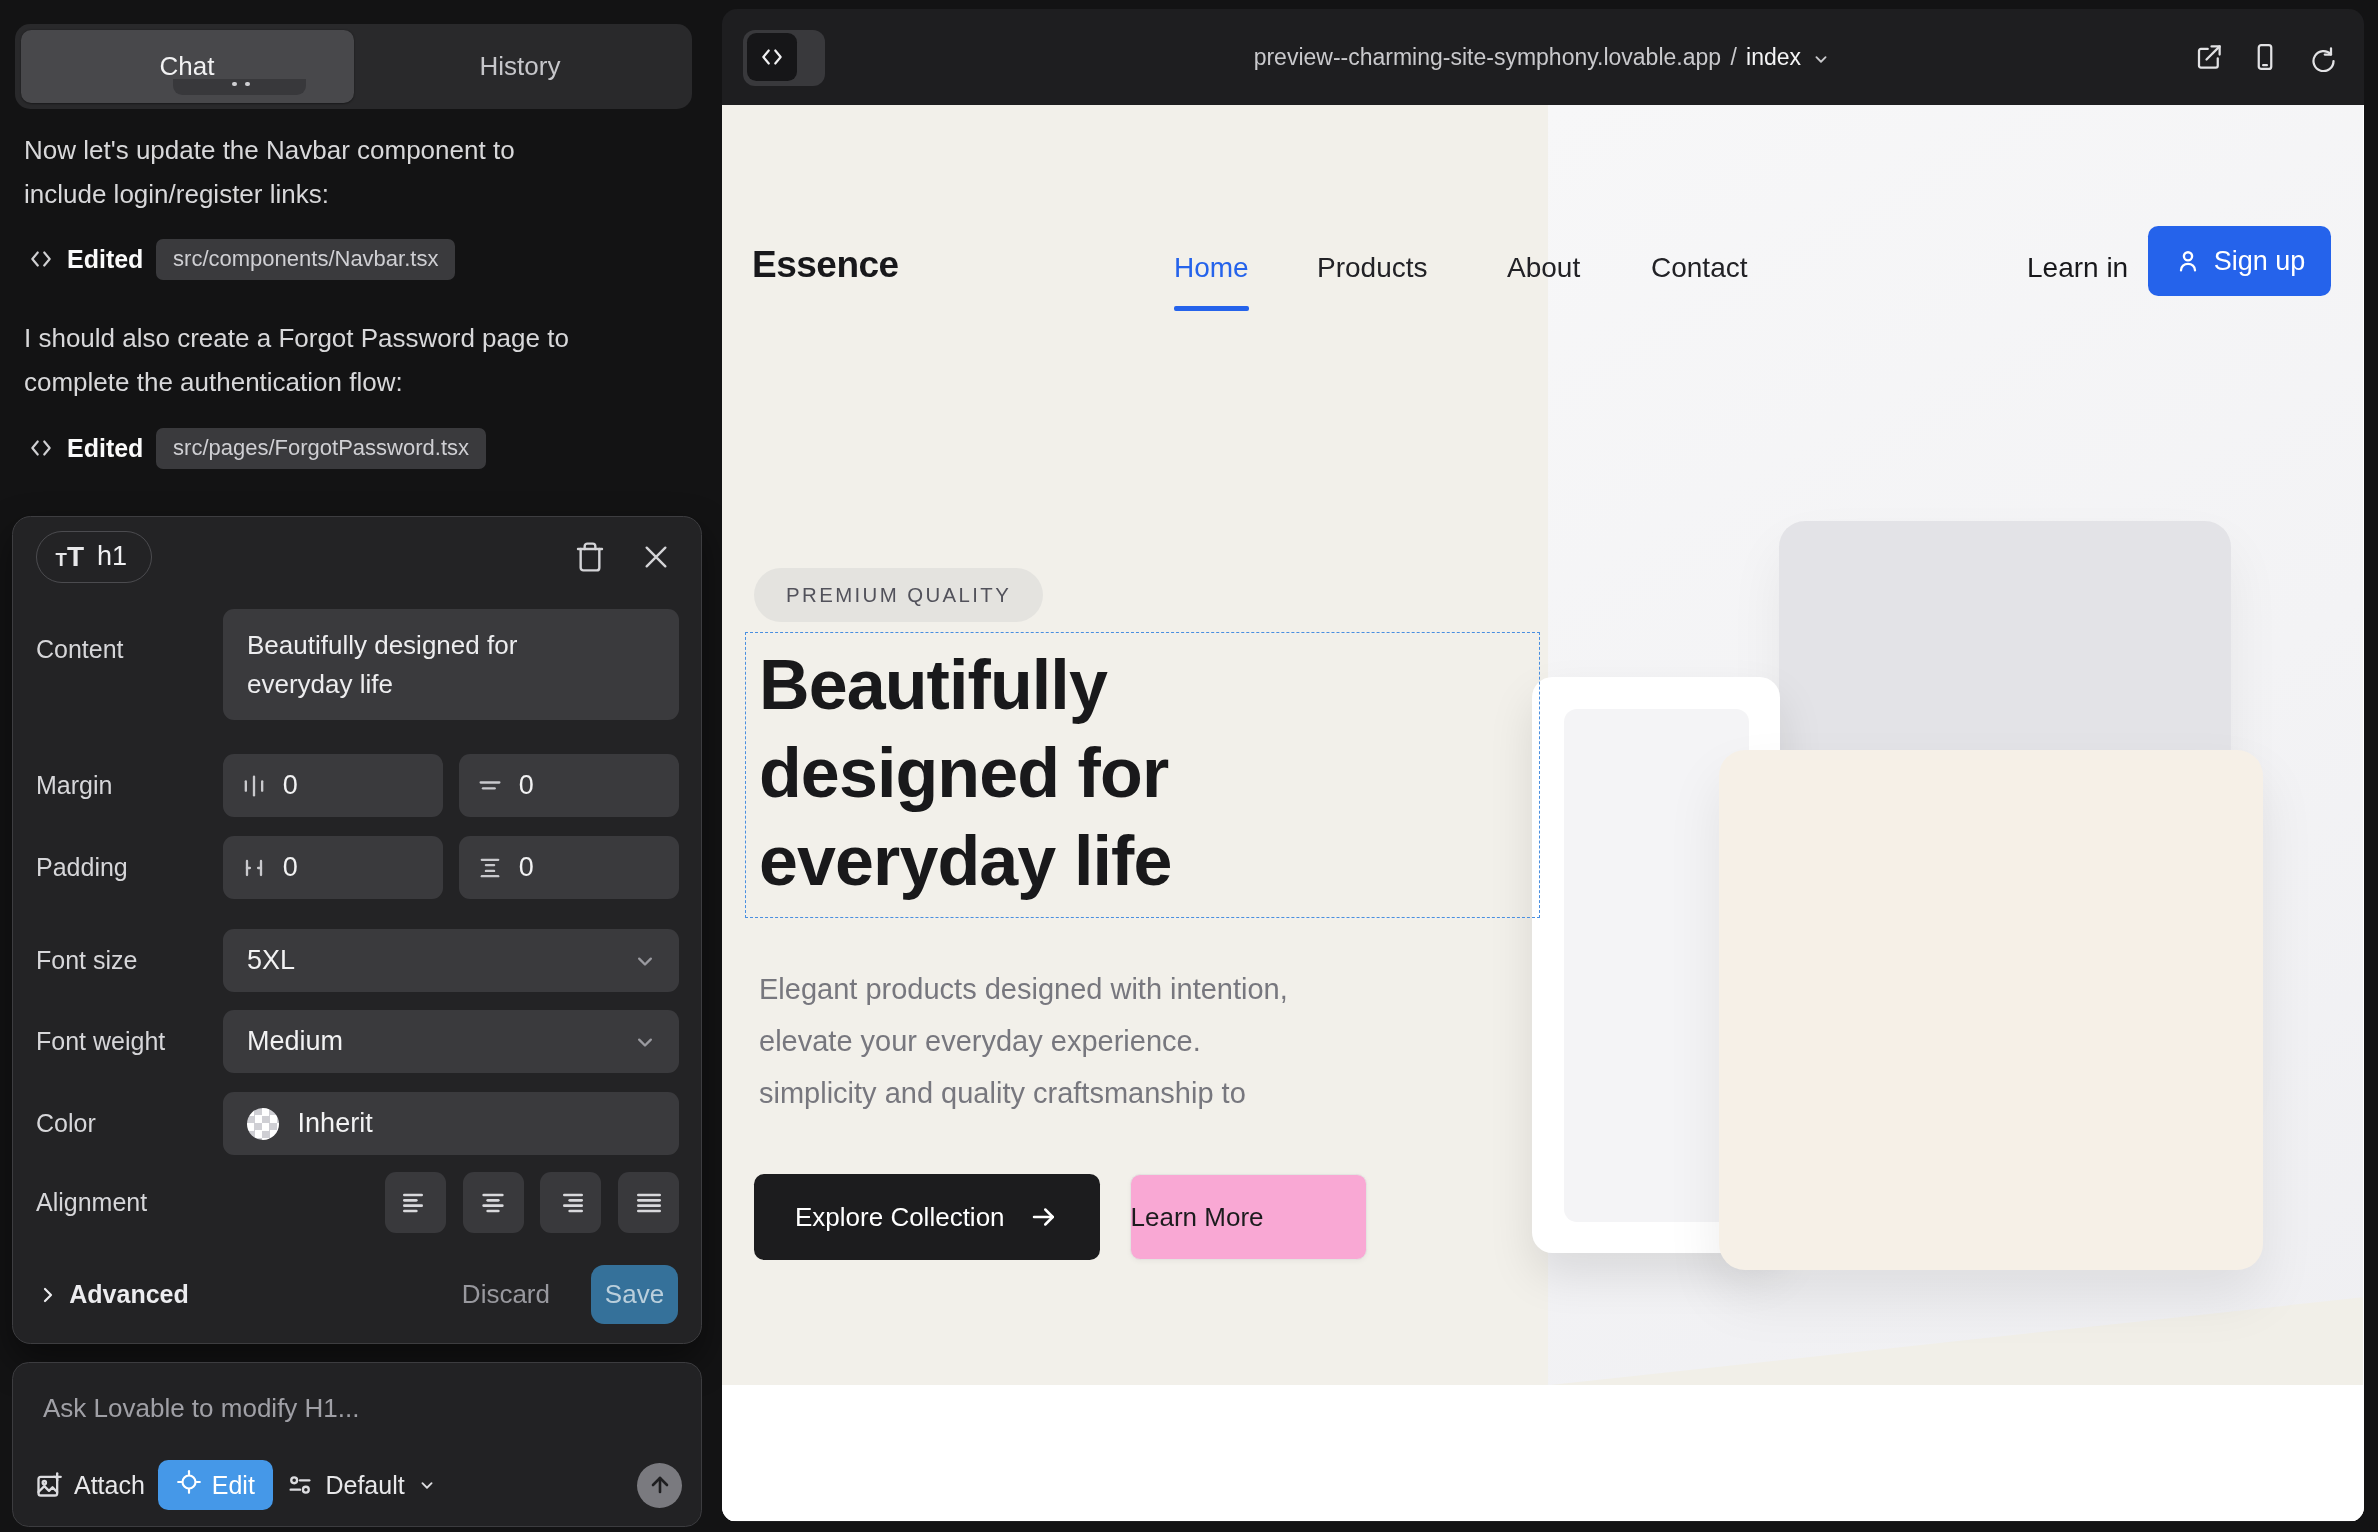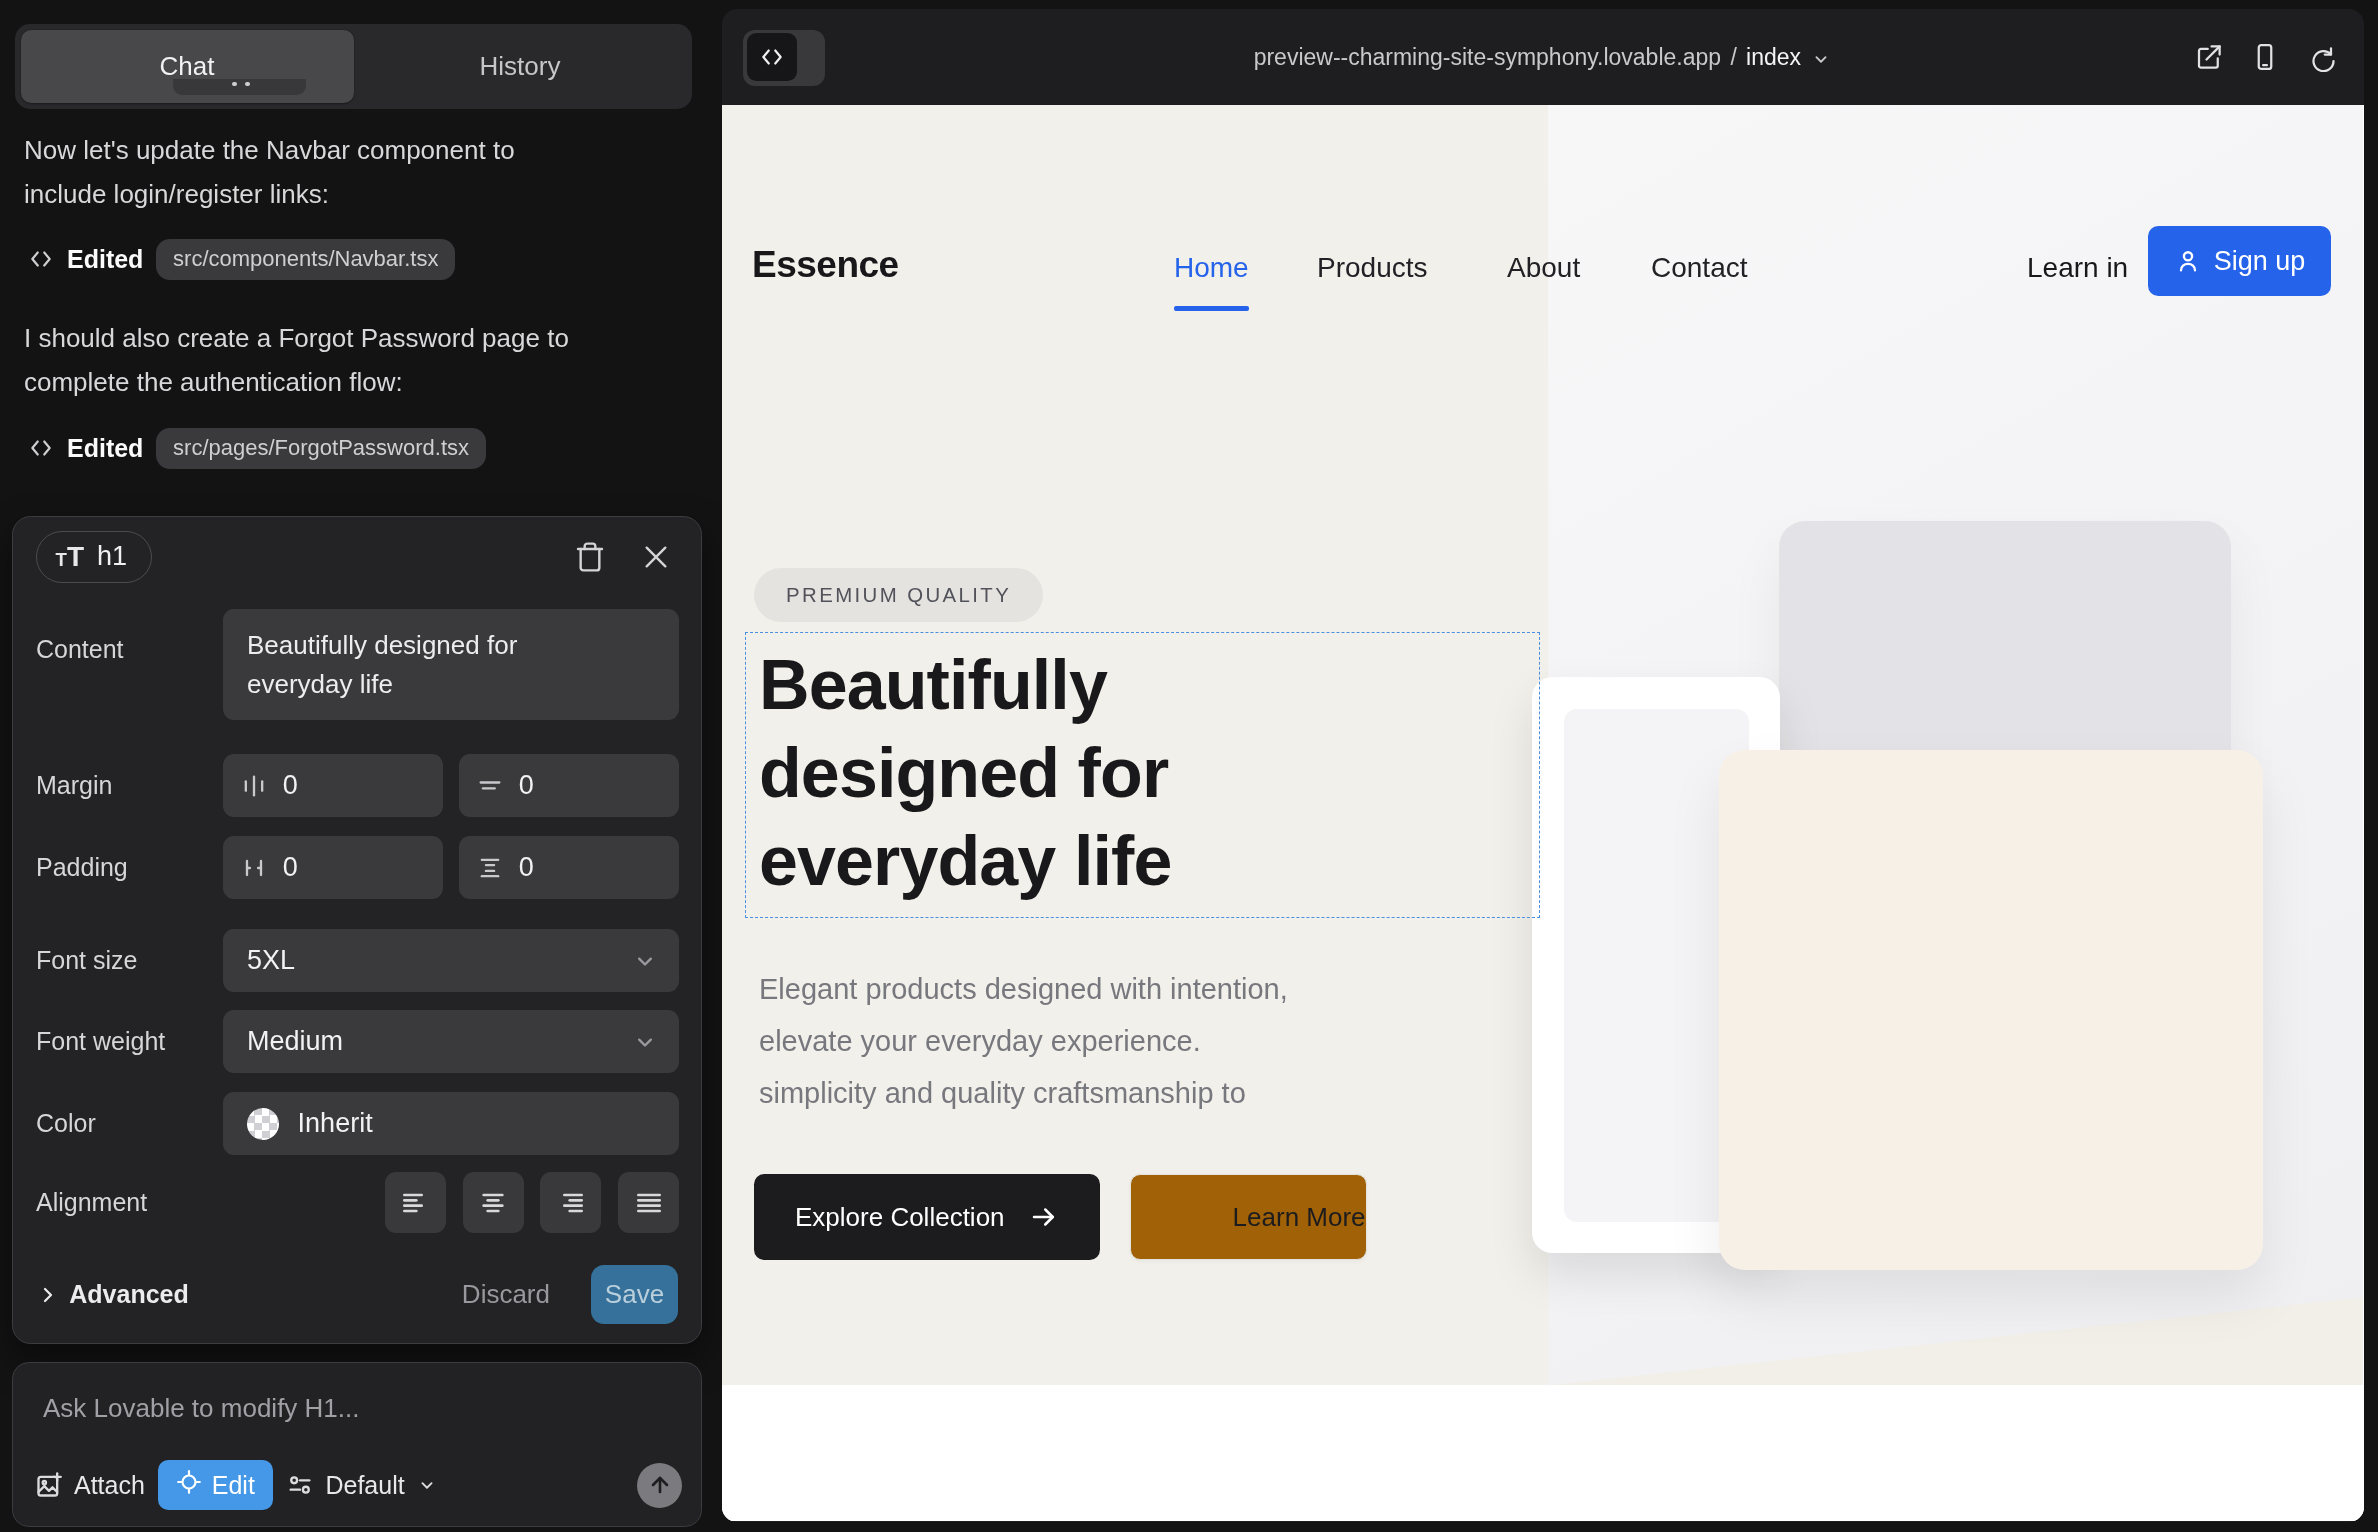--- a/index.html
+++ b/index.html
@@ -16,21 +16,21 @@
   .pill-fragment i { position:absolute; top:2.8px; width:4.6px; height:4.6px; border-radius:50%; background:#cfcfd2; }
   .pill-fragment i:nth-child(1){ left:59px; } .pill-fragment i:nth-child(2){ left:72px; }
 
   .msg { position:absolute; left:24px; width:649px; font-size:26px; line-height:44px; color:#d8d8da; }
   .msg span { display:block; }
   .msg1 { top:128px; } .msg2 { top:316px; }
   .edited-row { position:absolute; left:28px; display:flex; align-items:center; gap:13px; }
   .er1 { top:239px; } .er2 { top:428px; }
   .edited-row .code-ic { color:#cfcfd2; display:flex; }
   .edited-label { font-size:25px; font-weight:bold; color:#fafafa; }
-  .chip { background:#3a3a3d; color:#cfcfd3; font-size:22px; padding:7.4px 16.7px; border-radius:14px; white-space:nowrap; }
+  .chip { background:#3a3a3d; color:#cfcfd3; font-size:22px; padding:7.4px 16.7px; border-radius:7px; white-space:nowrap; }
 
   
   .panel { position:absolute; left:12px; top:516px; width:690px; height:828px; background:#232325; border:1.9px solid #3d3d40; border-radius:18.6px; box-shadow:0 16.7px 37px rgba(0,0,0,.45); }
   .panel-header { position:absolute; left:23px; right:23px; top:9.3px; height:61px; display:flex; align-items:center; }
   .tag-badge { display:flex; align-items:center; gap:13px; border:1.9px solid #4b4b4f; border-radius:927px; padding:9.3px 24px 9.3px 18.6px; color:#f0f0f2; }
   .type-ic { display:flex; align-items:baseline; color:#e8e8ea; font-weight:bold; }
   .type-ic .t-sm { font-size:18.6px; } .type-ic .t-lg { font-size:28px; }
   .tag-badge .tag-txt { font-size:27px; }
   .panel-header .sp { flex:1; }
   .icon-btn { display:flex; align-items:center; justify-content:center; width:45px; height:45px; color:#d4d4d7; cursor:pointer; }
@@ -111,21 +111,21 @@
   .signup { position:absolute; left:1426px; top:121px; width:183px; height:70px; background:#2563eb; border:none; border-radius:10.2px; color:#fff; font-size:27px; display:flex; align-items:center; justify-content:center; gap:12px; cursor:pointer; }
 
   .hero-badge { position:absolute; left:32px; top:463px; height:54px; padding:0 32px; background:#e4e3df; border-radius:927px; display:flex; align-items:center; font-size:20.4px; letter-spacing:2.4px; color:#52525b; }
   .sel-box { position:absolute; left:23px; top:527px; width:795px; height:286px; border:1.9px dashed #4a8fe0; }
   .hero-h1 { position:absolute; left:37px; top:536px; font-size:70px; line-height:88px; font-weight:bold; color:#19191b; letter-spacing:-0.9px; }
   .hero-h1 span { display:block; }
   .hero-para { position:absolute; left:37px; top:858px; font-size:29px; line-height:52px; color:#77777e; }
   .hero-para span { display:block; }
   .cta-row { position:absolute; left:32px; top:1069px; display:flex; gap:30px; }
   .cta-primary { height:86px; padding:0 41px; background:#1c1c1e; color:#fff; font-size:26px; border:none; border-radius:10.2px; display:flex; align-items:center; gap:24px; cursor:pointer; }
-  .cta-secondary { height:86px; width:237px; background:#a16207; color:#1c1c1e; font-size:26px; border:1.9px solid #e4e4e1; border-radius:10.2px; display:flex; align-items:center; justify-content:flex-end; cursor:pointer; box-shadow:0 1.9px 5.6px rgba(0,0,0,.04); }
+  .cta-secondary { height:86px; width:237px; background:#f9a8d4; color:#1c1c1e; font-size:26px; border:1.9px solid #e4e4e1; border-radius:10.2px; display:flex; align-items:center; justify-content:flex-start; cursor:pointer; box-shadow:0 1.9px 5.6px rgba(0,0,0,.04); }
 </style>
 </head>
 <body>
 
 <div class="app">
 
   <div class="sidebar">
 
     <div class="tabbar">
       <div class="tab active">Chat</div>

